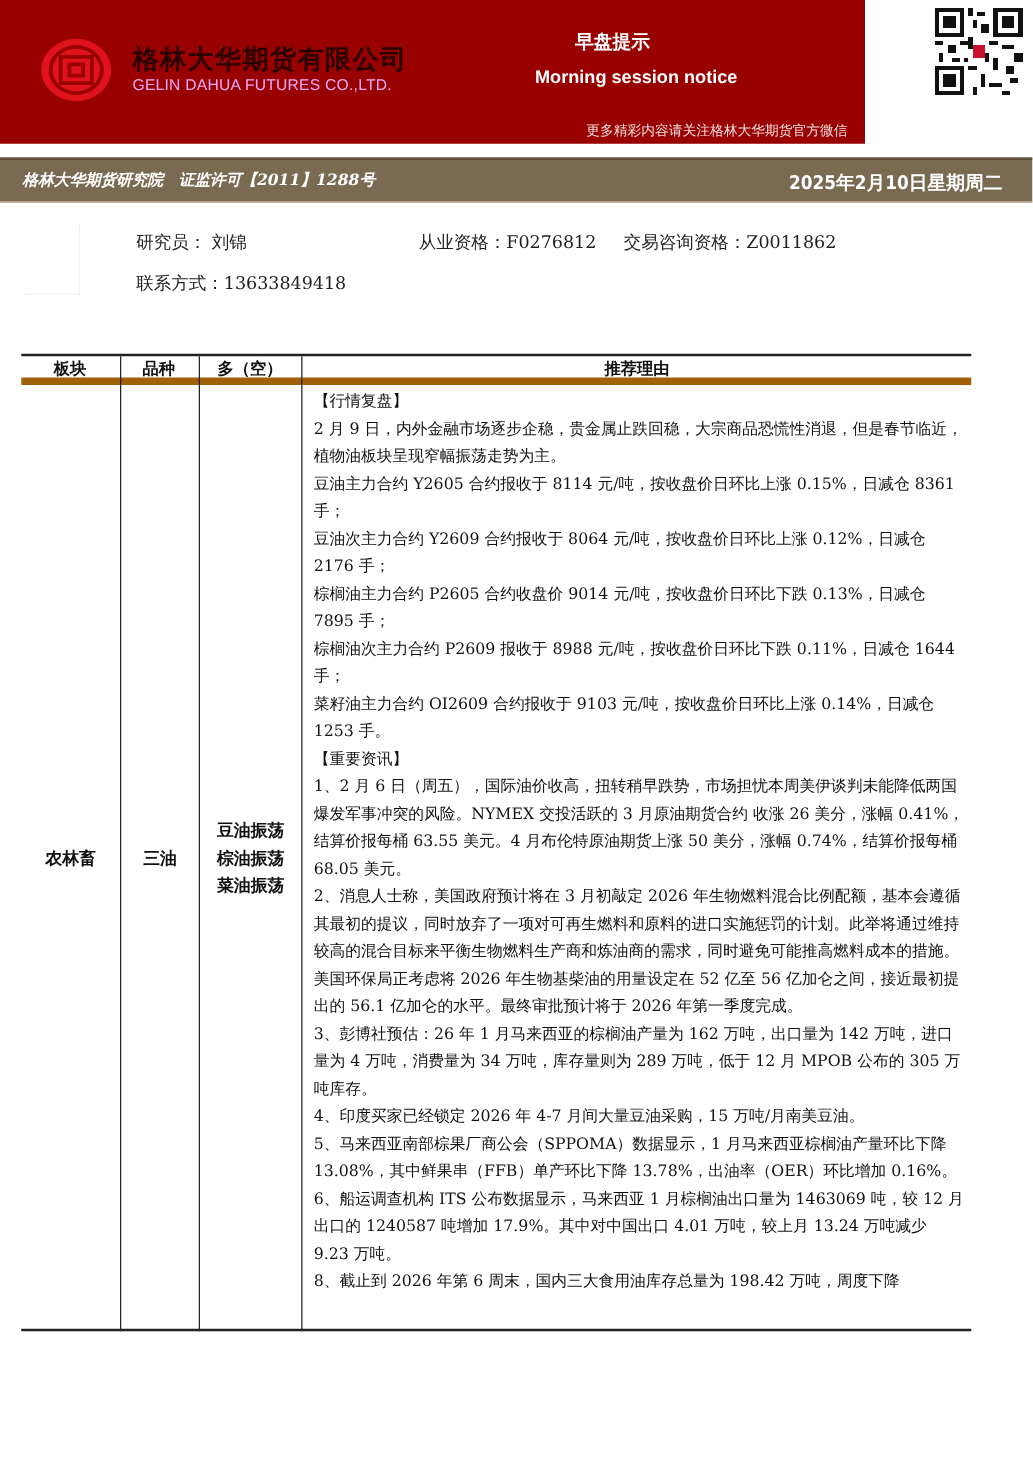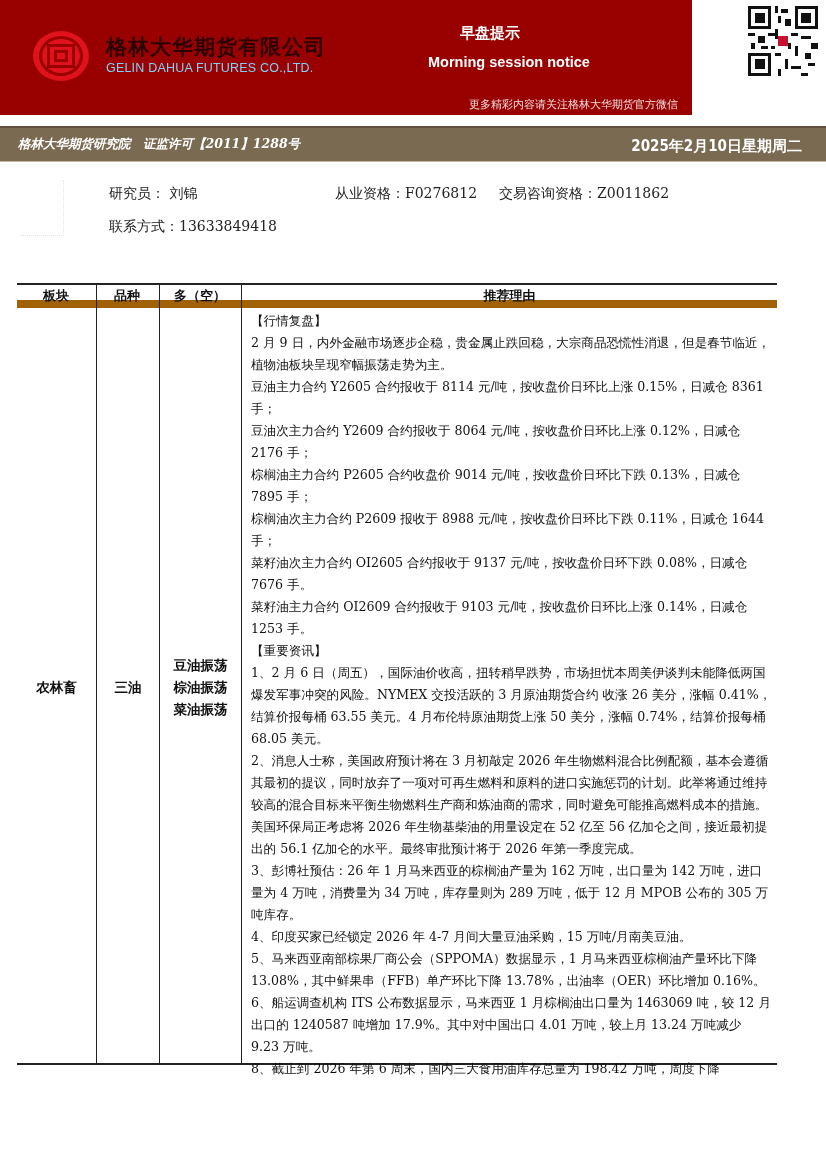--- a/index.html
+++ b/index.html
@@ -6,38 +6,38 @@
   html, body { width:826px; height:1169px; background:#ffffff; overflow:hidden; }
   body { position:relative; font-family:"DejaVu Serif", "Liberation Serif", serif; color:#111; }
 
   
   .banner { position:absolute; left:0; top:0; width:692px; height:115px; background:#990000; }
   .logo { position:absolute; left:33px; top:31px; width:56px; height:50px; border-radius:50%; background:#e0121b; }
   .logo .ring { position:absolute; left:6px; top:5px; width:44px; height:40px; border:3px solid #990000; border-radius:50%; }
   .logo .sq1 { position:absolute; left:14px; top:13px; width:28px; height:24px; border:3px solid #990000; }
   .logo .sq2 { position:absolute; left:21px; top:19px; width:14px; height:12px; border:3px solid #990000; }
   .company-cn { position:absolute; left:106px; top:33px; font-family:"DejaVu Sans", sans-serif; font-weight:bold; font-size:21px; letter-spacing:1px; color:#2a0000; }
-  .company-en { position:absolute; left:106px; top:61px; font-family:"Liberation Sans", sans-serif; font-size:12.5px; color:#7dd3fc; letter-spacing:0.2px; }
+  .company-en { position:absolute; left:106px; top:61px; font-family:"Liberation Sans", sans-serif; font-size:12.5px; color:#f0abfc; letter-spacing:0.2px; }
   .title-cn { position:absolute; left:460px; top:24px; font-family:"DejaVu Sans", sans-serif; font-weight:bold; font-size:15px; color:#fff; }
   .title-en { position:absolute; left:412px; top:54px; font-family:"Liberation Sans", sans-serif; font-weight:bold; font-size:14.5px; color:#fff;padding-left:16px; }
   .qr { position:absolute; left:743px; top:2px; width:80px; height:78px; background:#fff; padding:4px; }
   .qr svg { width:72px; height:70px; display:block; }
   .follow { position:absolute; right:14px; top:97px; font-size:11px; color:#f2dede; }
 
   
   .infobar { position:absolute; left:0; top:126px; width:826px; height:36px; background:#7a6a52; border-top:2px solid #5e503c; border-bottom:1px solid #c4b8a0; }
   .infobar .left { position:absolute; left:18px; top:8px; font-size:12.5px; font-weight:bold; font-style:italic; color:#fff; }
   .infobar .right { position:absolute; right:24px; top:9px; font-size:15px; font-weight:bold; color:#fff; font-family:"DejaVu Sans Condensed","DejaVu Sans", sans-serif; }
 
   .analyst { position:absolute; top:185px; font-size:14px; color:#222; }
   .faint-box { position:absolute; left:20px; top:180px; width:44px; height:56px; border-right:1px dotted #e6e6e6; border-bottom:1px dotted #e6e6e6; }
 
   
   .tbl { position:absolute; left:17px; top:283px; width:760px; }
-  .thead { position:relative; height:25px; border-top:2px solid #222; border-bottom:8px solid #a16207; }
+  .thead { position:relative; height:25px; border-top:2px solid #222; border-bottom:6px solid #a16207; }
   .th { position:absolute; top:0; height:21px; line-height:21px; text-align:center; font-family:"DejaVu Sans", sans-serif; font-weight:bold; font-size:13px; }
   .vline { position:absolute; width:1px; background:#222; }
   .tbody { position:relative; height:757px; border-bottom:2px solid #222; }
   .cell-center { position:absolute; top:0; height:757px; display:flex; align-items:center; justify-content:center; font-family:"DejaVu Sans", sans-serif; font-weight:bold; font-size:13.5px; text-align:center; line-height:22px; }
   .reason { position:absolute; left:232px; top:0; width:526px; padding:2px 2px 0 2px; font-size:12.6px; line-height:22px; color:#111; }
   .reason p { margin:0; }
 </style>
 </head>
 <body>
 
@@ -126,21 +126,20 @@
       <div>棕油振荡</div>
       <div>菜油振荡</div>
     </div>
     <div class="reason">
       <p>【行情复盘】</p>
       <p>2 月 9 日，内外金融市场逐步企稳，贵金属止跌回稳，大宗商品恐慌性消退，但是春节临近，植物油板块呈现窄幅振荡走势为主。</p>
       <p>豆油主力合约 Y2605 合约报收于 8114 元/吨，按收盘价日环比上涨 0.15%，日减仓 8361 手；</p>
       <p>豆油次主力合约 Y2609 合约报收于 8064 元/吨，按收盘价日环比上涨 0.12%，日减仓 2176 手；</p>
       <p>棕榈油主力合约 P2605 合约收盘价 9014 元/吨，按收盘价日环比下跌 0.13%，日减仓 7895 手；</p>
       <p>棕榈油次主力合约 P2609 报收于 8988 元/吨，按收盘价日环比下跌 0.11%，日减仓 1644 手；</p>
-      <p>菜籽油次主力合约 OI2605 合约报收于 9137 元/吨，按收盘价日环下跌 0.08%，日减仓 7676 手。</p>
       <p>菜籽油主力合约 OI2609 合约报收于 9103 元/吨，按收盘价日环比上涨 0.14%，日减仓 1253 手。</p>
       <p>【重要资讯】</p>
       <p>1、2 月 6 日（周五），国际油价收高，扭转稍早跌势，市场担忧本周美伊谈判未能降低两国爆发军事冲突的风险。NYMEX 交投活跃的 3 月原油期货合约 收涨 26 美分，涨幅 0.41%，结算价报每桶 63.55 美元。4 月布伦特原油期货上涨 50 美分，涨幅 0.74%，结算价报每桶 68.05 美元。</p>
       <p>2、消息人士称，美国政府预计将在 3 月初敲定 2026 年生物燃料混合比例配额，基本会遵循其最初的提议，同时放弃了一项对可再生燃料和原料的进口实施惩罚的计划。此举将通过维持较高的混合目标来平衡生物燃料生产商和炼油商的需求，同时避免可能推高燃料成本的措施。美国环保局正考虑将 2026 年生物基柴油的用量设定在 52 亿至 56 亿加仑之间，接近最初提出的 56.1 亿加仑的水平。最终审批预计将于 2026 年第一季度完成。</p>
       <p>3、彭博社预估：26 年 1 月马来西亚的棕榈油产量为 162 万吨，出口量为 142 万吨，进口量为 4 万吨，消费量为 34 万吨，库存量则为 289 万吨，低于 12 月 MPOB 公布的 305 万吨库存。</p>
       <p>4、印度买家已经锁定 2026 年 4-7 月间大量豆油采购，15 万吨/月南美豆油。</p>
       <p>5、马来西亚南部棕果厂商公会（SPPOMA）数据显示，1 月马来西亚棕榈油产量环比下降 13.08%，其中鲜果串（FFB）单产环比下降 13.78%，出油率（OER）环比增加 0.16%。</p>
       <p>6、船运调查机构 ITS 公布数据显示，马来西亚 1 月棕榈油出口量为 1463069 吨，较 12 月出口的 1240587 吨增加 17.9%。其中对中国出口 4.01 万吨，较上月 13.24 万吨减少 9.23 万吨。</p>
       <p>8、截止到 2026 年第 6 周末，国内三大食用油库存总量为 198.42 万吨，周度下降</p>
     </div>

